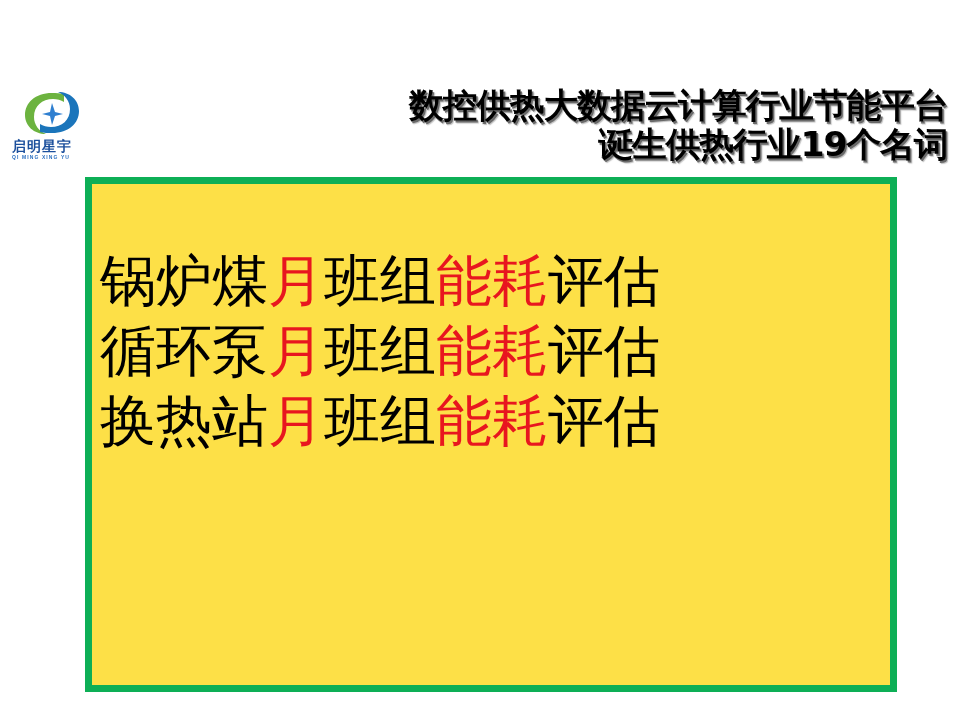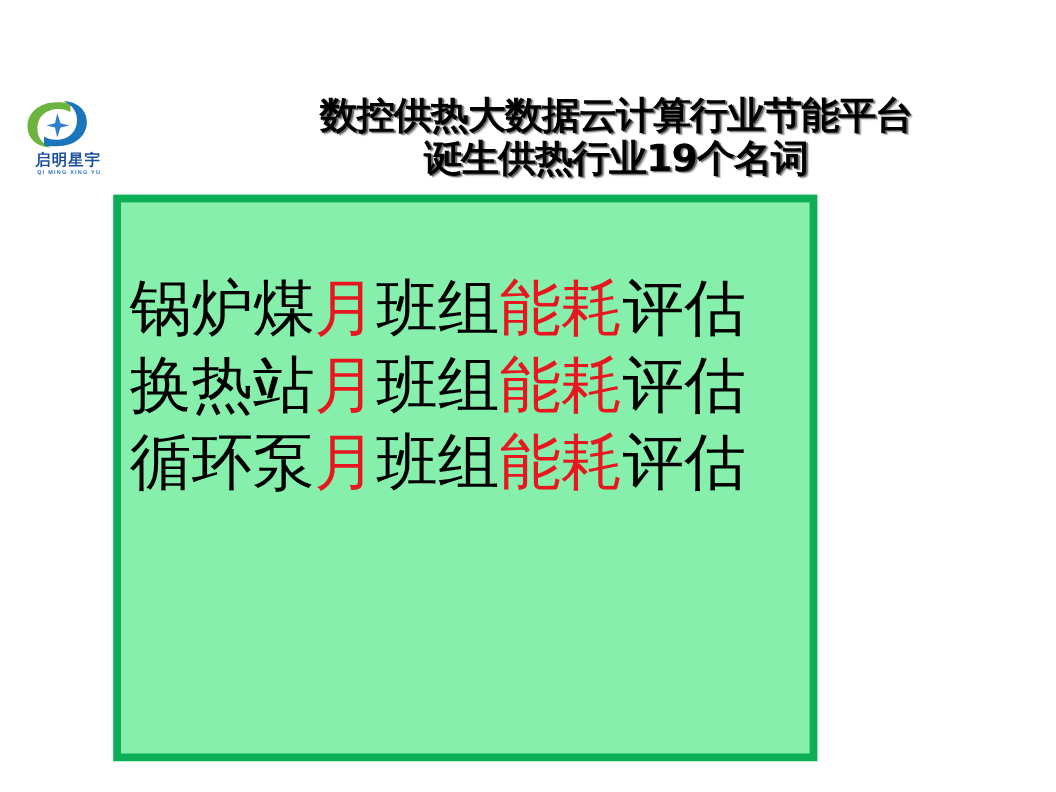--- a/index.html
+++ b/index.html
@@ -17,21 +17,21 @@
     font-family: "Liberation Serif", "DejaVu Serif", serif;
   }
 
   
   .logo {
     position: absolute;
     left: 12px;
     top: 90px;
     width: 80px;
     height: 82px;
-    text-align: right;
+    text-align: left;
   }
   .logo-mark {
     width: 66px;
     height: 46px;
     margin: 0 auto;
     display: block;
   }
   .logo-name {
     font-family: "DejaVu Sans", "Liberation Sans", sans-serif;
     font-weight: bold;
@@ -51,46 +51,46 @@
     line-height: 7px;
     white-space: nowrap;
   }
 
   
   .title-block {
     position: absolute;
     left: 180px;
     top: 86px;
     width: 760px;
-    text-align: center;
+    text-align: right;
   }
   .title-line {
     font-family: "DejaVu Sans", "Liberation Sans", sans-serif;
     font-weight: bold;
     font-size: 34px;
     line-height: 39px;
     color: #000000;
     letter-spacing: -1px;
     white-space: nowrap;
     text-shadow:
       1.5px 1.5px 0 rgba(90,90,90,0.85),
       2.5px 2.5px 1px rgba(140,140,140,0.55);
     transform: scaleX(1.02);
   }
 
   
   .frame {
     position: absolute;
-    left: 103px;
+    left: 85px;
     top: 177px;
-    width: 640px;
+    width: 812px;
     height: 515px;
     box-sizing: border-box;
     border: 7px solid #0daf56;
-    background: #86efac;
+    background: #fde047;
   }
   .terms {
     position: absolute;
     left: 8px;
     top: 62px;
     width: 660px;
   }
   .term-line {
     font-family: "DejaVu Serif", "Liberation Serif", serif;
     font-size: 56px;
@@ -125,25 +125,25 @@
   </div>
 
   <div class="frame">
     <div class="terms">
 
       <div class="term-line">
         <span>锅炉煤</span><span class="hl">月</span><span>班组</span><span class="hl">能耗</span><span>评估</span>
       </div>
 
       <div class="term-line">
-        <span>换热站</span><span class="hl">月</span><span>班组</span><span class="hl">能耗</span><span>评估</span>
+        <span>循环泵</span><span class="hl">月</span><span>班组</span><span class="hl">能耗</span><span>评估</span>
       </div>
 
       <div class="term-line">
-        <span>循环泵</span><span class="hl">月</span><span>班组</span><span class="hl">能耗</span><span>评估</span>
+        <span>换热站</span><span class="hl">月</span><span>班组</span><span class="hl">能耗</span><span>评估</span>
       </div>
 
 
 
     </div>
   </div>
 
 </div>
 
 </body></html>

